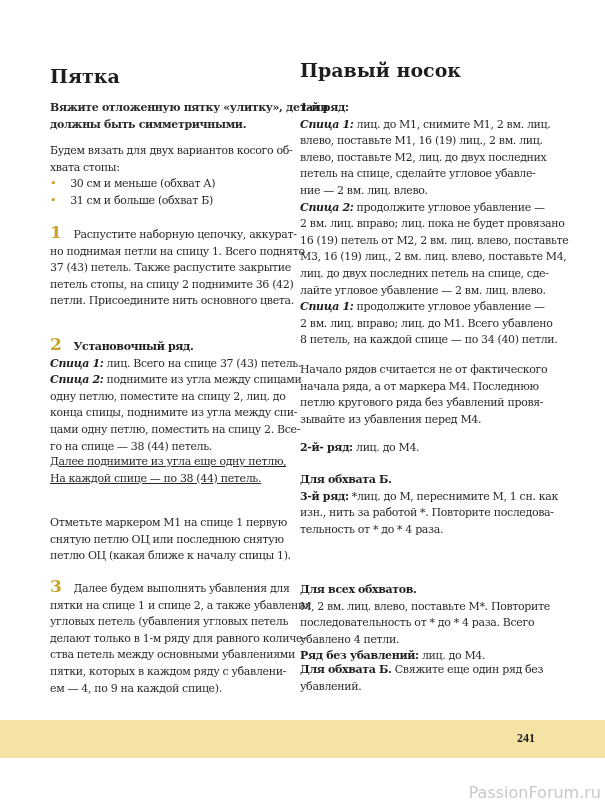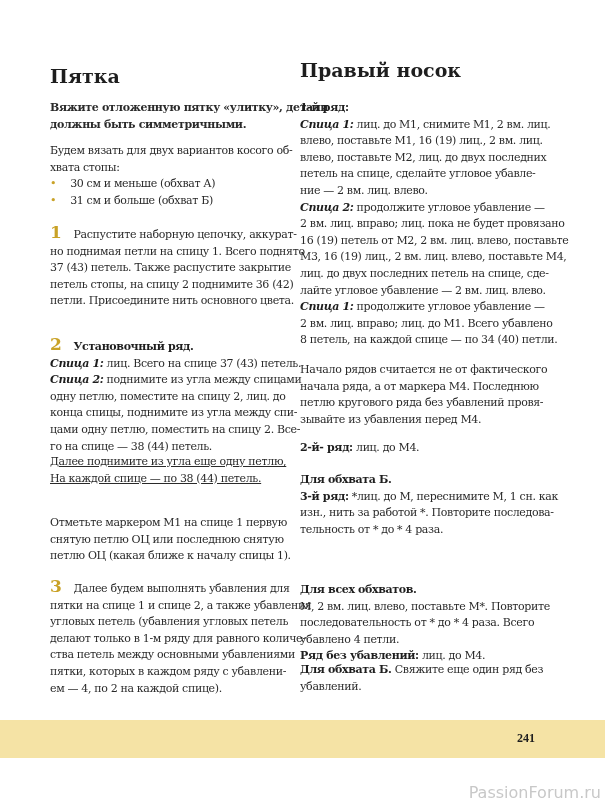--- a/index.html
+++ b/index.html
@@ -67,21 +67,21 @@
     <span class="ln">петлю ОЦ (какая ближе к началу спицы 1).</span>
   </p>
 
   <p class="block" style="top:578px;">
     <span class="ln"><span class="num">3</span><span>Далее будем выполнять убавления для</span></span>
     <span class="ln">пятки на спице 1 и спице 2, а также убавления</span>
     <span class="ln">угловых петель (убавления угловых петель</span>
     <span class="ln">делают только в 1-м ряду для равного количе-</span>
     <span class="ln">ства петель между основными убавлениями</span>
     <span class="ln">пятки, которых в каждом ряду с убавлени-</span>
-    <span class="ln">ем — 4, по 2 на каждой спице).</span>
+    <span class="ln">ем — 4, по 9 на каждой спице).</span>
   </p>
 </div>
 
 <div class="col col-right">
   <h1 style="top:62px;">Правый носок</h1>
 
   <p class="block" style="top:100px;">
     <span class="ln b">1-й ряд:</span>
     <span class="ln"><span class="i b">Спица 1:</span><span> лиц. до М1, снимите М1, 2 вм. лиц.</span></span>
     <span class="ln">влево, поставьте М1, 16 (19) лиц., 2 вм. лиц.</span>

